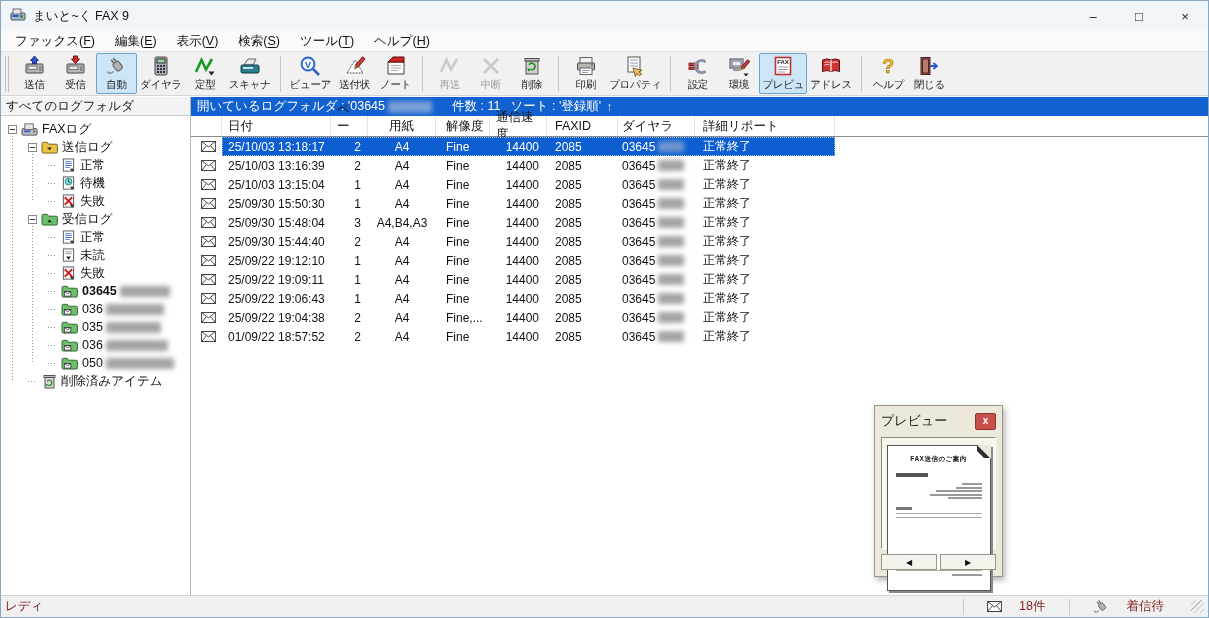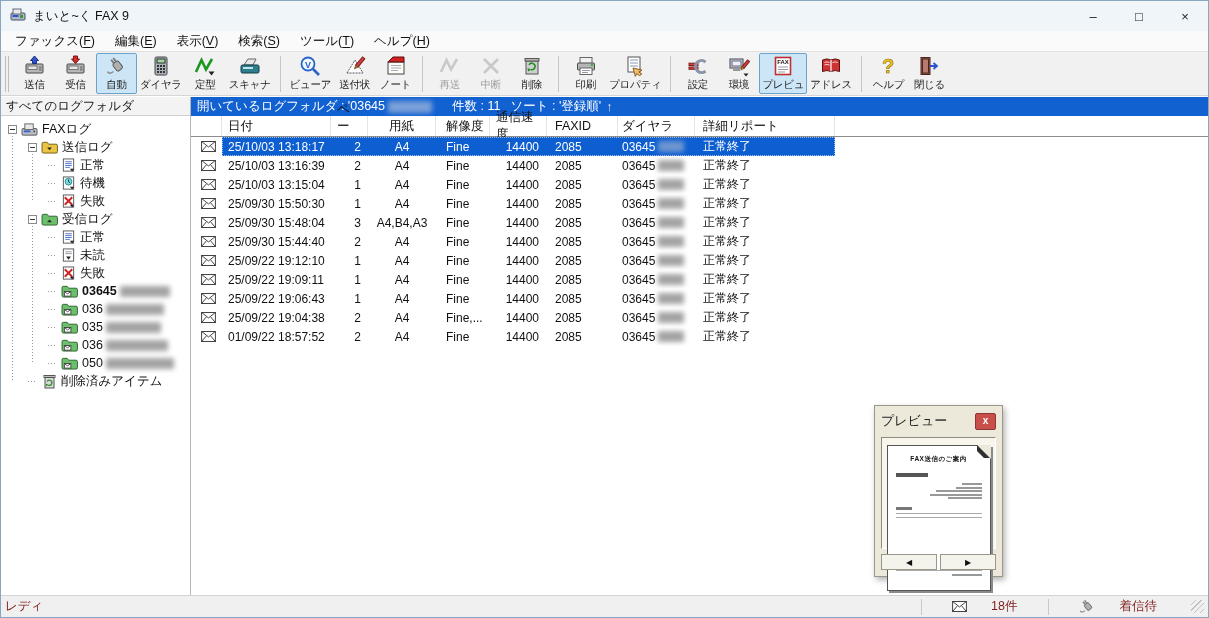--- a/index.html
+++ b/index.html
@@ -66,21 +66,21 @@
   .c-speed{width:57px;justify-content:flex-end;padding-right:8px;}
   .c-faxid{width:71px;padding-left:8px;}
   .c-caller{width:77px;padding-left:4px;}
   .c-report{width:140px;padding-left:8px;}
   .trow.selected .rcells{background:var(--sel,#0d5ed1);color:#fff;outline:1px dotted #9fc0ee;outline-offset:-1px;}
   .trow.selected .redact{background:#6f96cf;}
   .redact{display:inline-block;height:11px;background:#a3a3a3;border-radius:1px;filter:blur(2.5px);vertical-align:middle;margin-left:3px;flex:none;}
 
   
   .statusbar{position:absolute;left:0;right:0;bottom:0;height:22px;background:#f0f0f0;border-top:1px solid #d2d2d2;display:flex;align-items:center;padding:0 4px;font-size:12.5px;color:#7f1d1d;}
-  .sb-right{margin-left:auto;display:flex;align-items:center;gap:24px;text-align:center;}
+  .sb-right{margin-left:auto;display:flex;align-items:center;gap:17px;text-align:center;}
   .sb-sep{width:1px;height:16px;background:#c9c9c9;margin:0 6px;}
   .sb-grip{width:13px;height:13px;margin-left:10px;background:repeating-linear-gradient(135deg,transparent 0 3px,#b5b5b5 3px 4px);opacity:.8;}
 
   
   .preview{position:absolute;left:873px;top:404px;width:129px;height:172px;background:var(--pbg,#ece9da);border:1px solid #9a9688;box-shadow:2px 3px 6px rgba(0,0,0,.3);z-index:10;}
   .pv-title{height:30px;display:flex;align-items:center;padding:0 6px;font-size:13px;color:#222;}
   .pv-close{margin-left:auto;width:21px;height:17px;background:var(--cred,#c9504a);border:1px solid #8c3731;border-radius:2px;color:#fff;font-size:10px;font-weight:bold;display:flex;align-items:center;justify-content:center;line-height:1;}
   .pv-body{position:absolute;left:6px;top:31px;right:6px;bottom:27px;background:#f7f5ec;border:1px solid;border-color:#8e8a7c #fff #fff #8e8a7c;display:flex;justify-content:center;padding-top:7px;}
   .page{width:104px;height:146px;background:#fff;border:1px solid #555;box-shadow:2px 2px 0 #8a8a8a;position:relative;font-size:0;}
   .page .fold{position:absolute;top:-1px;right:-1px;}

